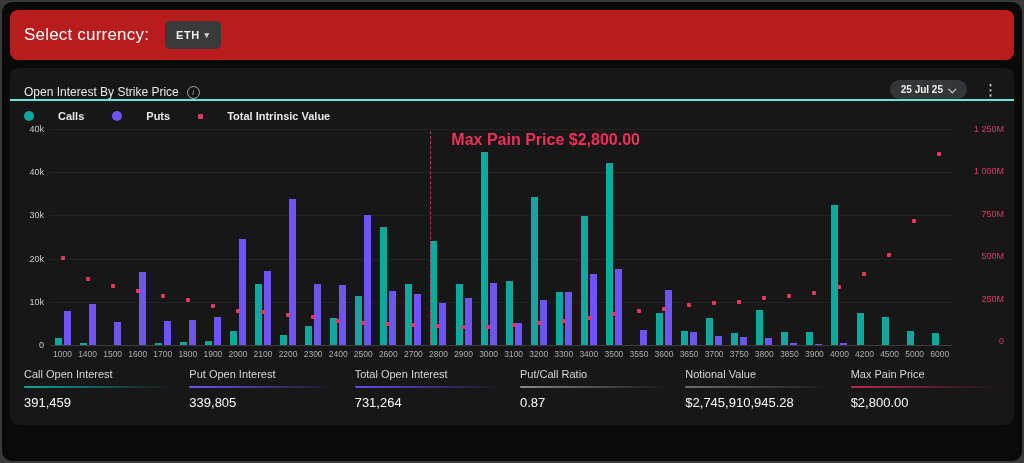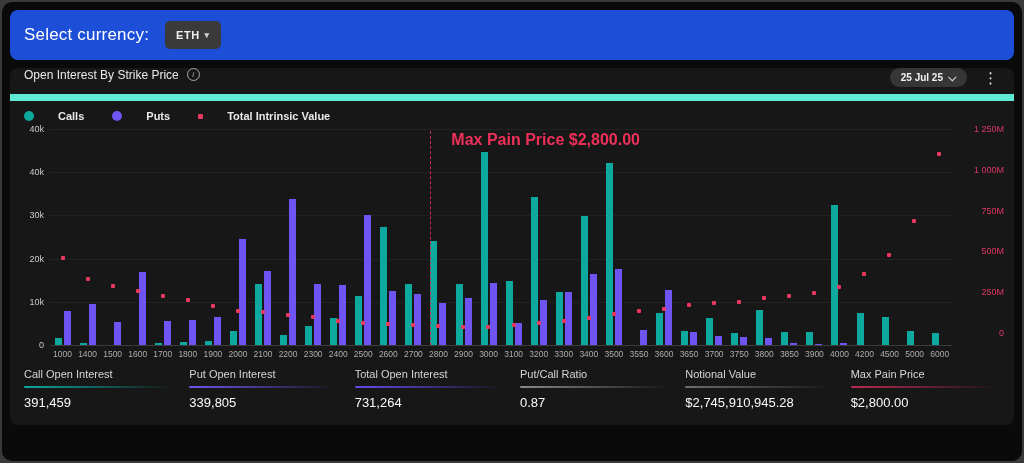--- a/index.html
+++ b/index.html
@@ -9,21 +9,21 @@
     font-family: "Liberation Sans", sans-serif;
     -webkit-font-smoothing: antialiased;
   }
   .app {
     position: absolute; left: 2px; top: 2px; width: 1020px; height: 459px;
     background: #0a0a0a; border-radius: 10px; padding: 8px;
   }
 
   
   .currency-panel {
-    height: 50px; background: #1d4ed8; border-radius: 8px;
+    height: 50px; background: #b91c1c; border-radius: 8px;
     display: flex; align-items: center; padding: 0 14px; margin-bottom: 8px;
   }
   .currency-title { color: #ffffff; font-size: 17px; letter-spacing: .2px; }
   .currency-btn {
     margin-left: 16px; background: #3a3a3a; border: none; border-radius: 5px;
     color: #f0f0f0; font-size: 11px; font-weight: bold; letter-spacing: .5px;
     padding: 8px 11px; display: inline-flex; align-items: center; gap: 5px;
     cursor: pointer; font-family: "Liberation Sans", sans-serif;
   }
   .currency-btn .caret { font-size: 9px; color: #cfcfcf; }
@@ -37,22 +37,22 @@
   .vol-item { display: flex; gap: 5px; align-items: center; }
   .vol-label { color: #969696; }
   .vol-value { color: #f5f5f5; font-weight: bold; }
 
   
   .chart-panel {
     height: 357px; background: #171717; border-radius: 8px;
     display: flex; flex-direction: column;
   }
   .chart-header {
-    height: 33px; flex: 0 0 33px; display: flex; align-items: flex-start;
-    padding: 0 12px 0 14px; border-bottom: 7px solid #5eead4;
+    height: 33px; flex: 0 0 33px; display: flex; align-items: flex-end;
+    padding: 0 12px 0 14px; border-bottom: 2px solid #5eead4;
   }
   .chart-title { color: #e8e8e8; font-size: 12px; }
   .info-icon {
     margin-left: 8px; width: 13px; height: 13px; border: 1px solid #a9a9a9;
     border-radius: 50%; color: #a9a9a9; font-size: 8px; font-style: italic;
     display: inline-flex; align-items: center; justify-content: center; cursor: pointer;
   }
   .header-right { margin-left: auto; display: flex; align-items: center; gap: 12px; }
   .date-pill {
     background: #353637; border: none; border-radius: 13px; color: #f2f2f2;
@@ -74,21 +74,21 @@
   .sw-square { width: 5px; height: 5px; border-radius: 1px; }
 
   
   .chart-body { position: relative; flex: 0 0 auto; padding: 6px 62px 0 40px; }
   .plot-area { position: relative; height: 216px; }
   .gridline { position: absolute; left: 0; right: 0; height: 1px; background: #222222; }
   .gridline.base { background: #3c3c3c; }
   .axis-label { position: absolute; font-size: 9px; line-height: 10px; transform: translateY(-50%); }
   .left-axis-col { position: absolute; left: -34px; top: 0; bottom: 0; width: 28px; }
   .left-axis-col .axis-label { right: 0; color: #c9c9c9; }
-  .right-axis-col { position: absolute; right: -52px; top: 0; bottom: 12px; width: 46px; }
+  .right-axis-col { position: absolute; right: -52px; top: 0; bottom: 4px; width: 46px; }
   .right-axis-col .axis-label { right: 0; text-align: right; }
   .bars-layer { position: absolute; left: 0; right: 0; top: 0; bottom: 0; display: flex; }
   .bar-group { flex: 1 1 0; display: flex; align-items: flex-end; justify-content: center; gap: 2px; }
   .bar { width: 7px; }
   .dots-layer { position: absolute; left: 0; right: 0; top: 0; bottom: 0; pointer-events: none; }
   .dot { position: absolute; width: 4px; height: 4px; border-radius: 1px; transform: translate(-50%, 50%); }
   .maxpain-line { position: absolute; top: 2px; bottom: 0; width: 0; border-left: 1px dashed #c42c55; }
   .maxpain-label {
     position: absolute; left: 20px; top: 0; white-space: nowrap;
     color: #ef3059; font-size: 16px; font-weight: bold;

